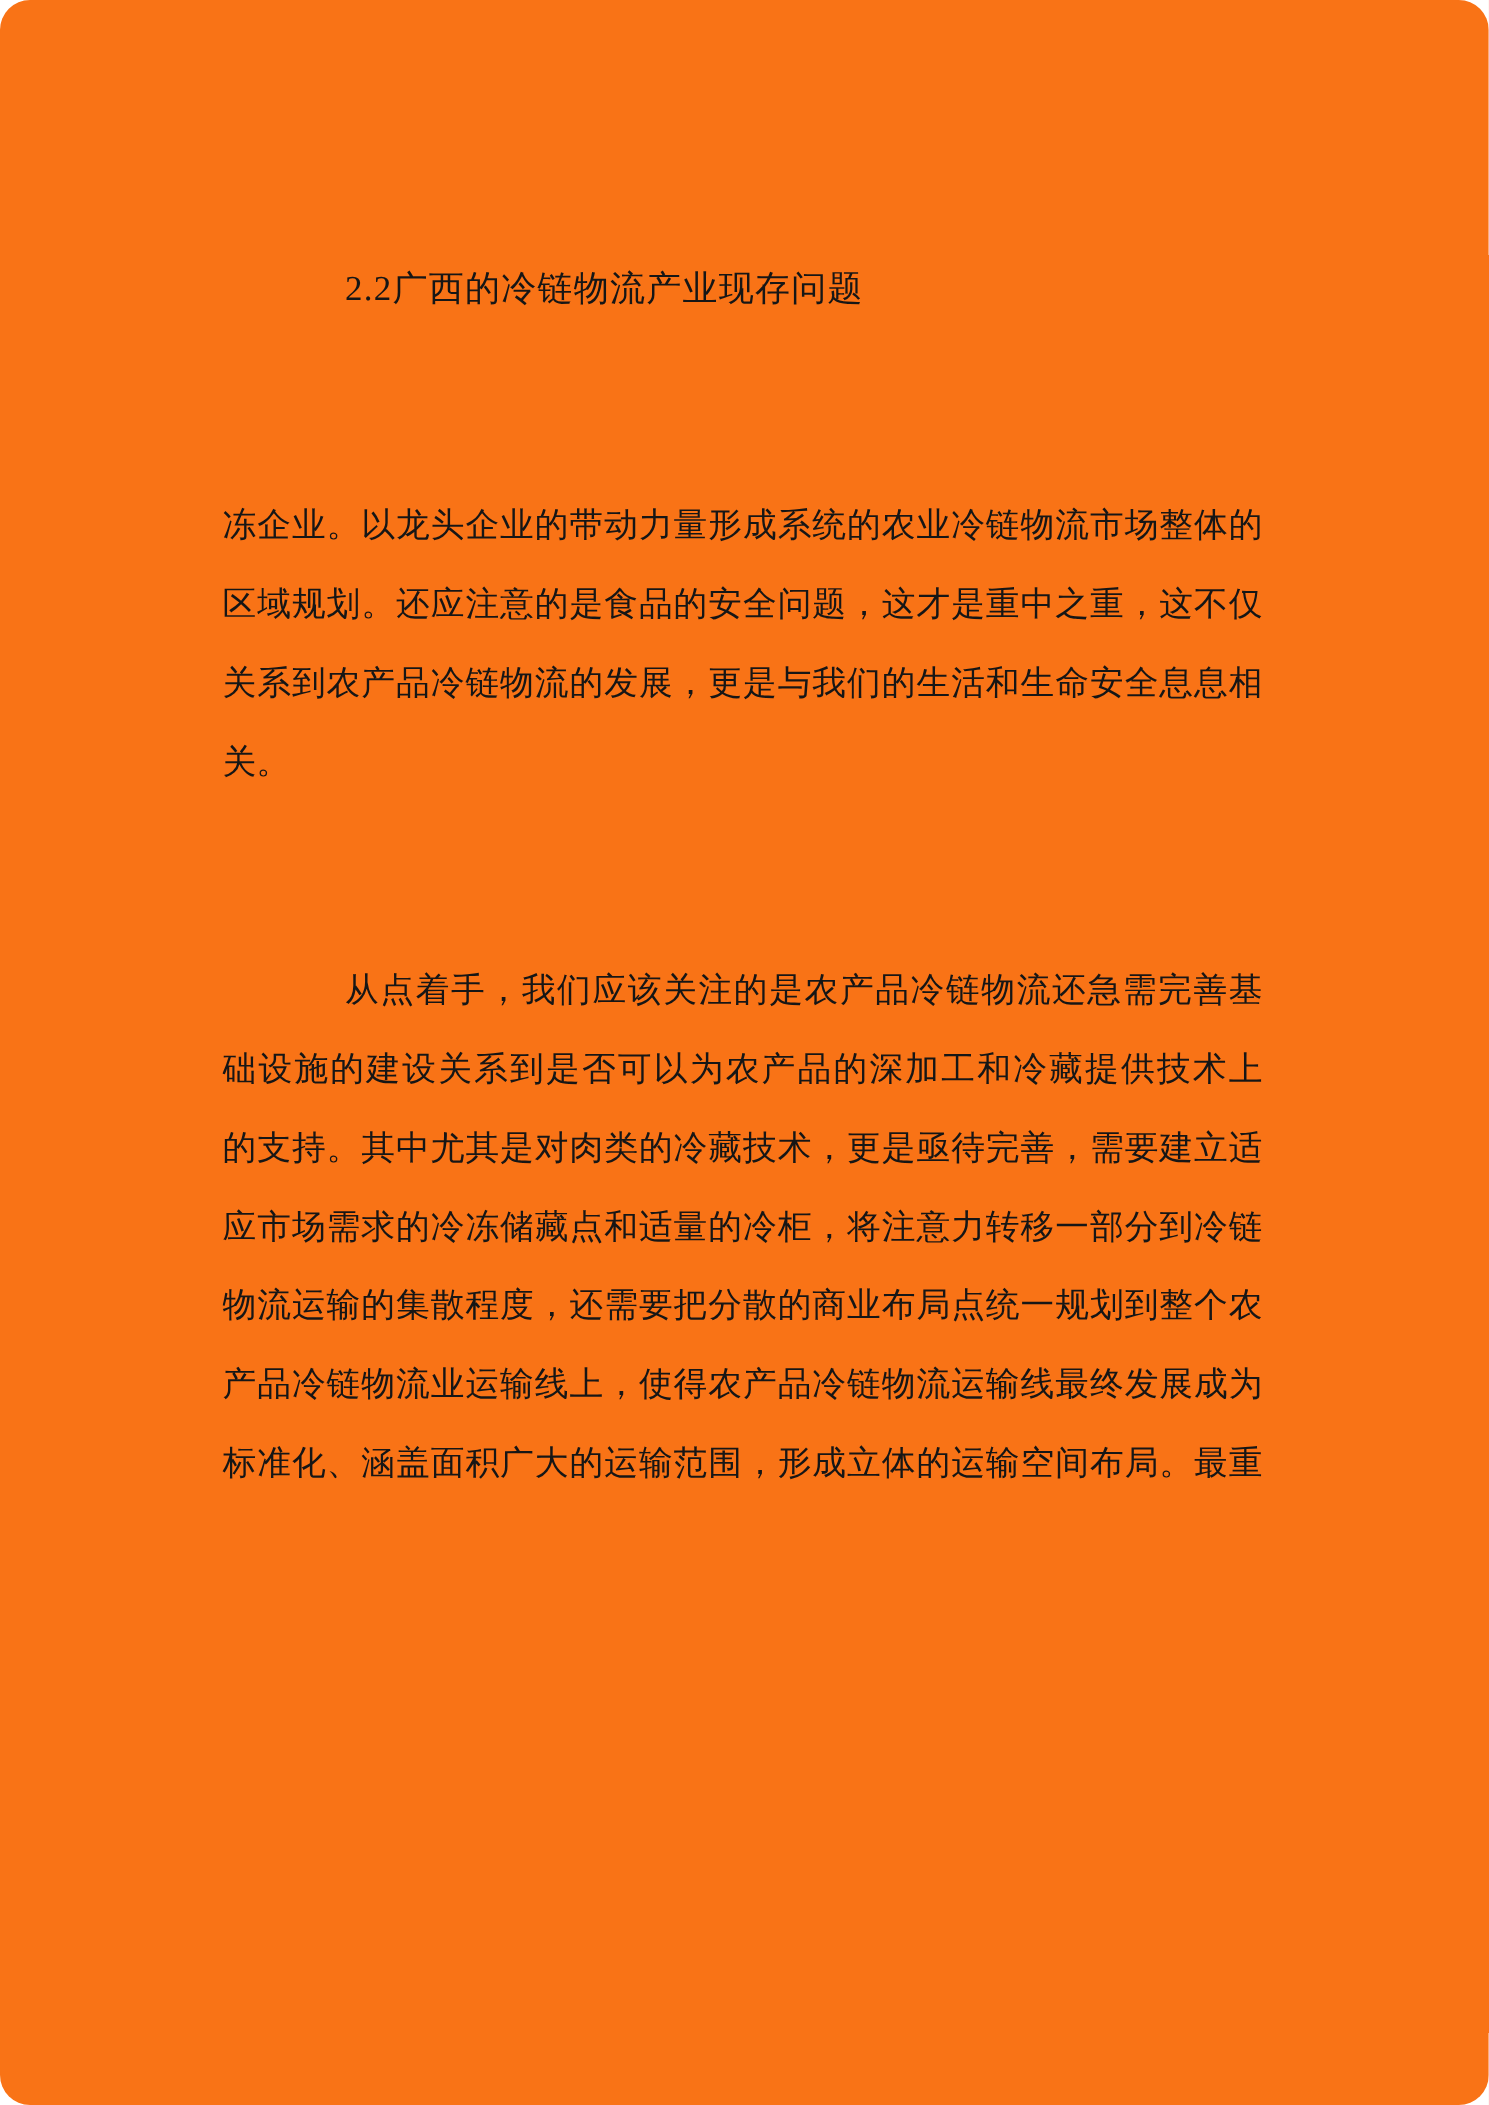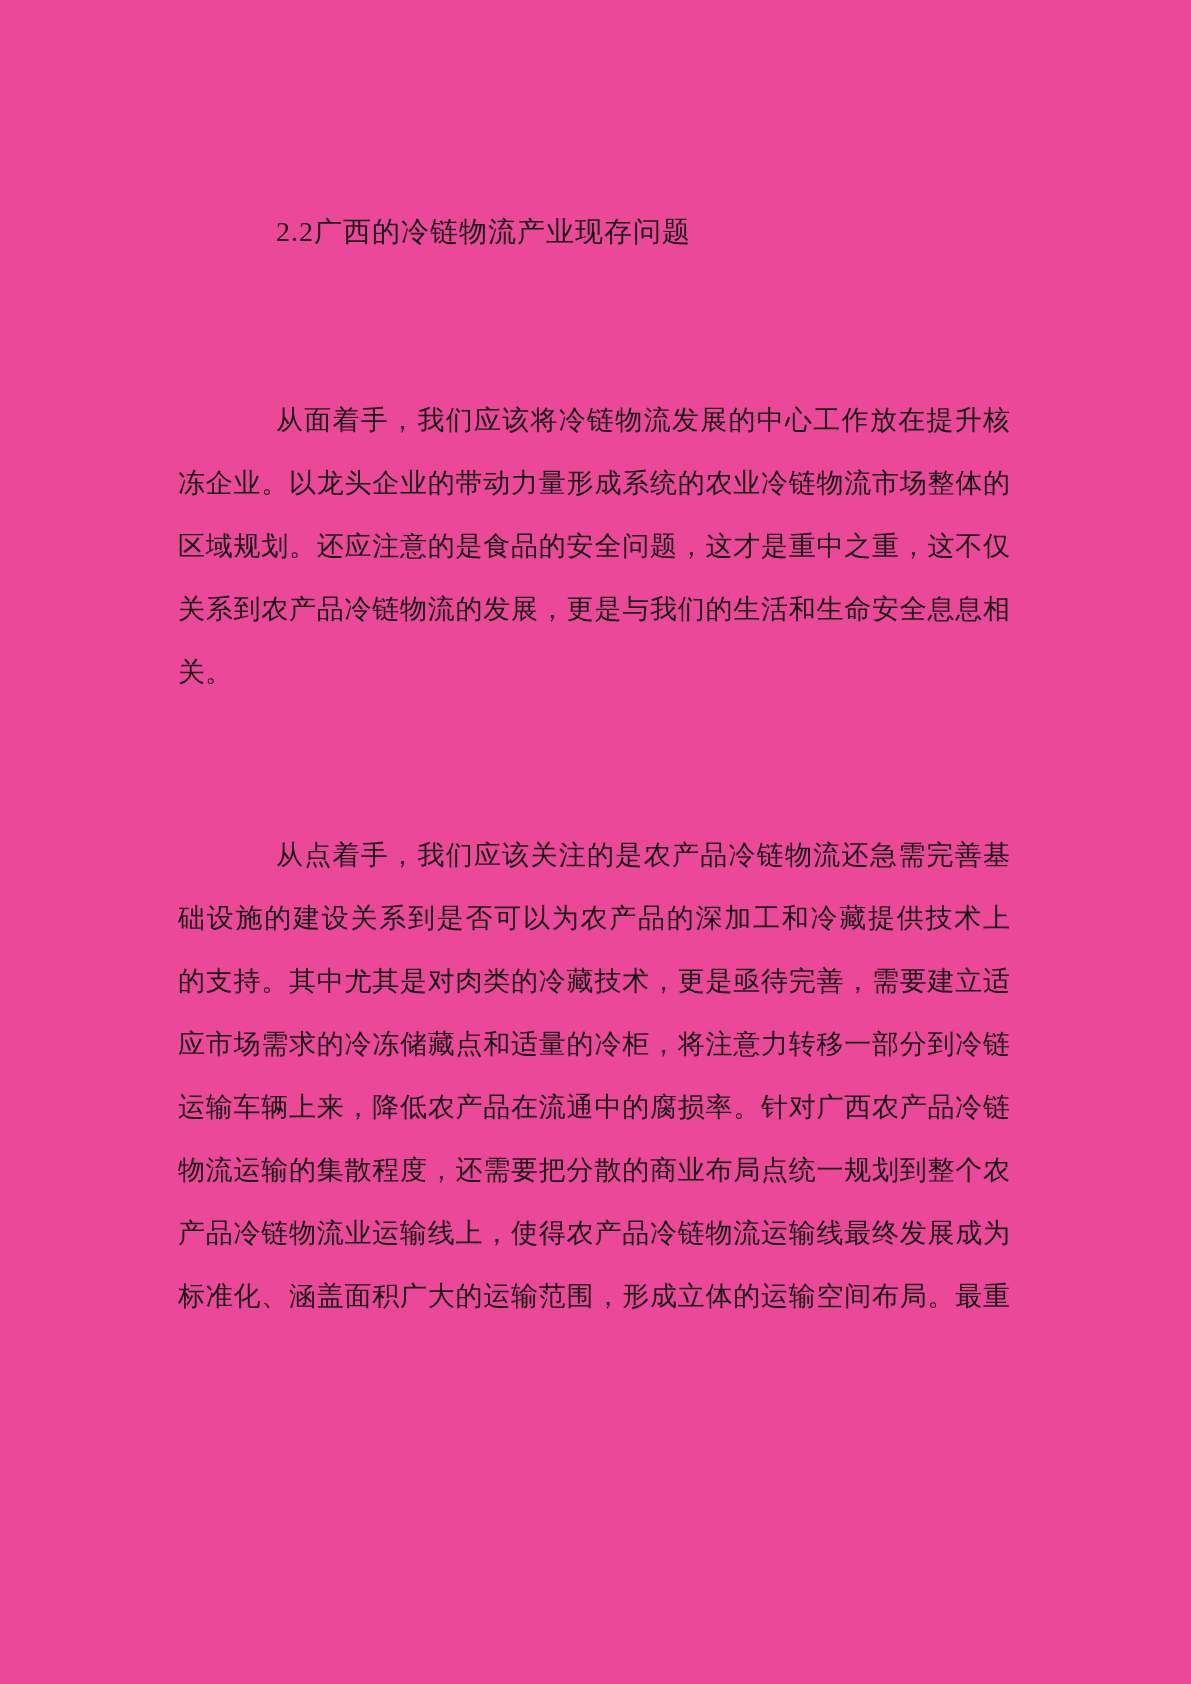--- a/index.html
+++ b/index.html
@@ -4,24 +4,25 @@
 <style>
   html, body {
     margin: 0;
     padding: 0;
     background: #ffffff;
   }
   .page {
     position: relative;
     width: 1191px;
     height: 1684px;
-    background: #ec4899;
+    background: #f97316;
     overflow: hidden;
     font-family: "Liberation Serif", "DejaVu Serif", serif;
     color: #161616;
+    border-radius: 24px;
   }
   .content {
     position: absolute;
     left: 178px;
     top: 200px;
     width: 832px;
   }
   .heading {
     margin: 0 0 126px 0;
     font-size: 28px;
@@ -54,30 +55,28 @@
     text-align-last: left;
   }
 </style>
 </head>
 <body>
 
 <div class="page">
   <div class="content">
     <h2 class="heading">2.2广西的冷链物流产业现存问题</h2>
     <div class="paragraph">
-        <div class="line first">从面着手，我们应该将冷链物流发展的中心工作放在提升核</div>
         <div class="line">冻企业。以龙头企业的带动力量形成系统的农业冷链物流市场整体的</div>
         <div class="line">区域规划。还应注意的是食品的安全问题，这才是重中之重，这不仅</div>
         <div class="line">关系到农产品冷链物流的发展，更是与我们的生活和生命安全息息相</div>
         <div class="line last">关。</div>
       </div>
     <div class="paragraph second">
         <div class="line first">从点着手，我们应该关注的是农产品冷链物流还急需完善基</div>
         <div class="line">础设施的建设关系到是否可以为农产品的深加工和冷藏提供技术上</div>
         <div class="line">的支持。其中尤其是对肉类的冷藏技术，更是亟待完善，需要建立适</div>
         <div class="line">应市场需求的冷冻储藏点和适量的冷柜，将注意力转移一部分到冷链</div>
-        <div class="line">运输车辆上来，降低农产品在流通中的腐损率。针对广西农产品冷链</div>
         <div class="line">物流运输的集散程度，还需要把分散的商业布局点统一规划到整个农</div>
         <div class="line">产品冷链物流业运输线上，使得农产品冷链物流运输线最终发展成为</div>
         <div class="line">标准化、涵盖面积广大的运输范围，形成立体的运输空间布局。最重</div>
       </div>
   </div>
 </div>
 
 </body></html>

